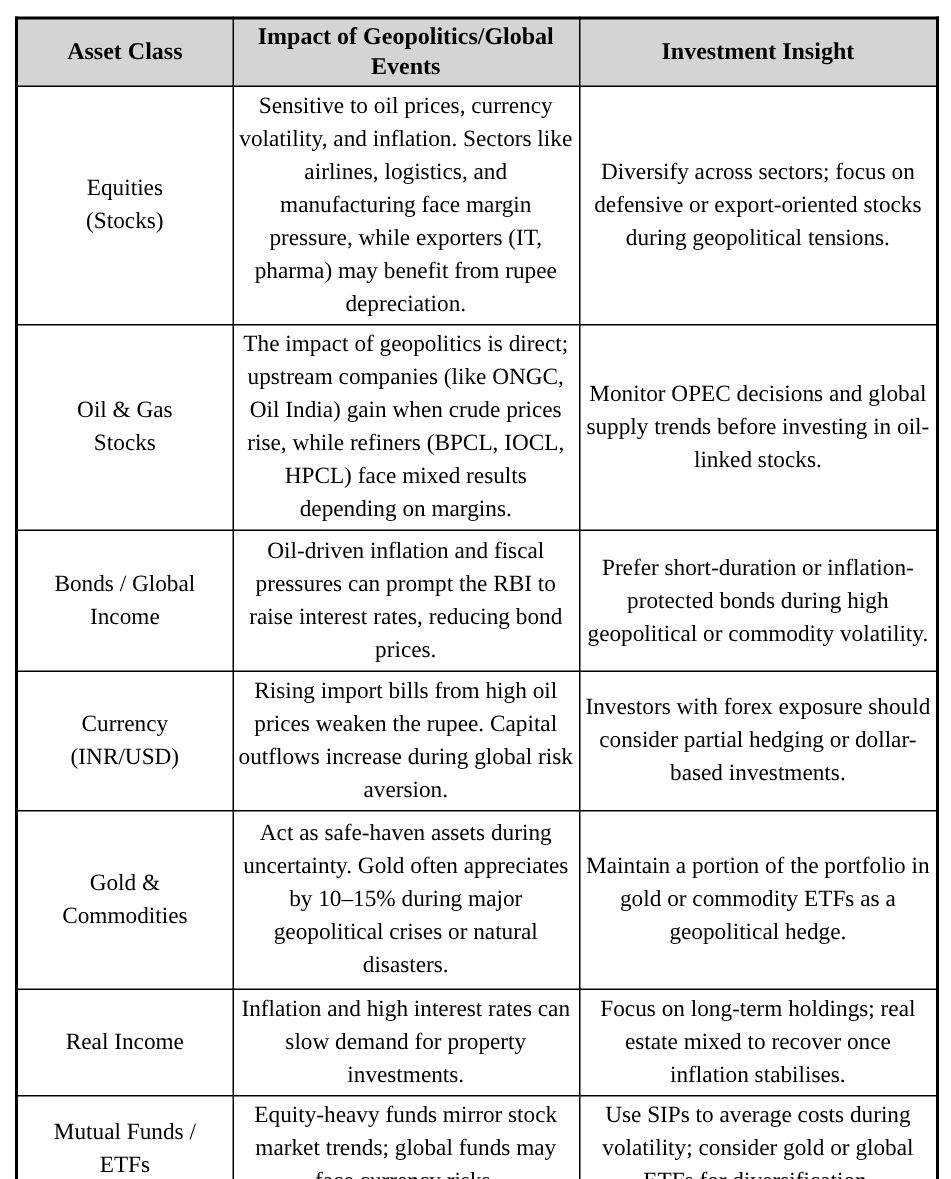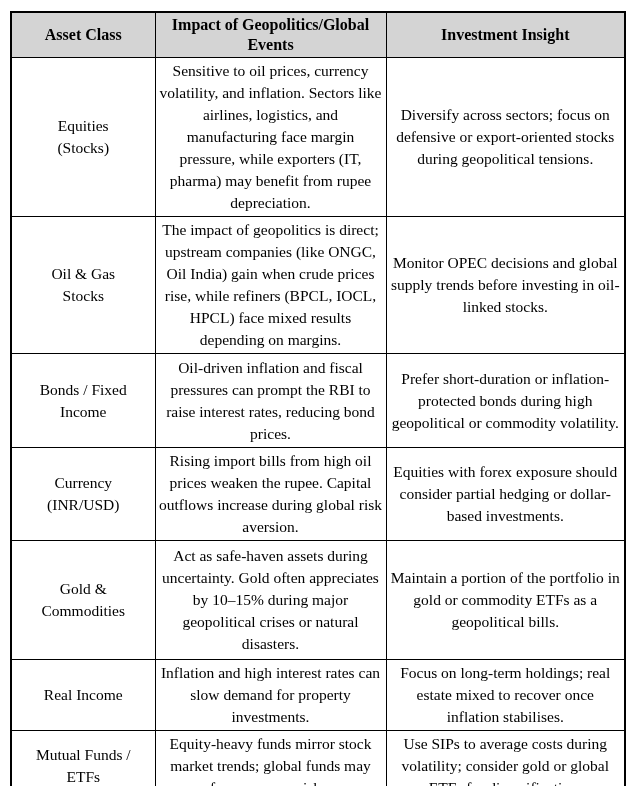--- a/index.html
+++ b/index.html
@@ -78,33 +78,33 @@
         <td class="asset">Equities (Stocks)</td>
         <td>Sensitive to oil prices, currency volatility, and inflation. Sectors like airlines, logistics, and manufacturing face margin pressure, while exporters (IT, pharma) may benefit from rupee depreciation.</td>
         <td>Diversify across sectors; focus on defensive or export-oriented stocks during geopolitical tensions.</td>
       </tr>
       <tr>
         <td class="asset">Oil &amp; Gas Stocks</td>
         <td>The impact of geopolitics is direct; upstream companies (like ONGC, Oil India) gain when crude prices rise, while refiners (BPCL, IOCL, HPCL) face mixed results depending on margins.</td>
         <td>Monitor OPEC decisions and global supply trends before investing in oil-linked stocks.</td>
       </tr>
       <tr>
-        <td class="asset">Bonds / Fixed Income</td>
+        <td class="asset">Bonds / Global Income</td>
         <td>Oil-driven inflation and fiscal pressures can prompt the RBI to raise interest rates, reducing bond prices.</td>
         <td>Prefer short-duration or inflation-protected bonds during high geopolitical or commodity volatility.</td>
       </tr>
       <tr>
         <td class="asset">Currency (INR/USD)</td>
         <td>Rising import bills from high oil prices weaken the rupee. Capital outflows increase during global risk aversion.</td>
-        <td>Equities with forex exposure should consider partial hedging or dollar-based investments.</td>
+        <td>Investors with forex exposure should consider partial hedging or dollar-based investments.</td>
       </tr>
       <tr>
         <td class="asset">Gold &amp; Commodities</td>
         <td>Act as safe-haven assets during uncertainty. Gold often appreciates by 10–15% during major geopolitical crises or natural disasters.</td>
-        <td>Maintain a portion of the portfolio in gold or commodity ETFs as a geopolitical bills.</td>
+        <td>Maintain a portion of the portfolio in gold or commodity ETFs as a geopolitical hedge.</td>
       </tr>
       <tr>
         <td class="asset">Real Income</td>
         <td>Inflation and high interest rates can slow demand for property investments.</td>
         <td>Focus on long-term holdings; real estate mixed to recover once inflation stabilises.</td>
       </tr>
       <tr>
         <td class="asset">Mutual Funds / ETFs</td>
         <td>Equity-heavy funds mirror stock market trends; global funds may face currency risks.</td>
         <td>Use SIPs to average costs during volatility; consider gold or global ETFs for diversification.</td>

